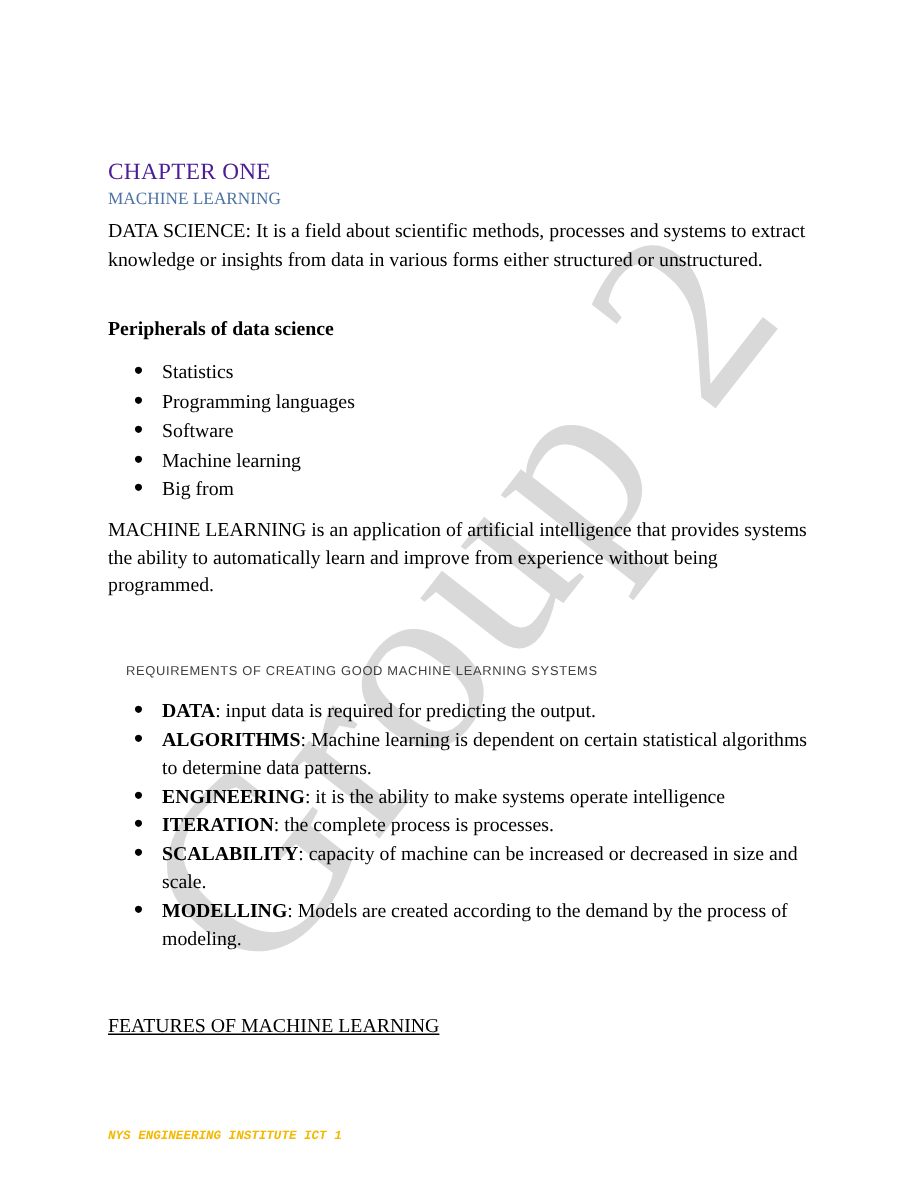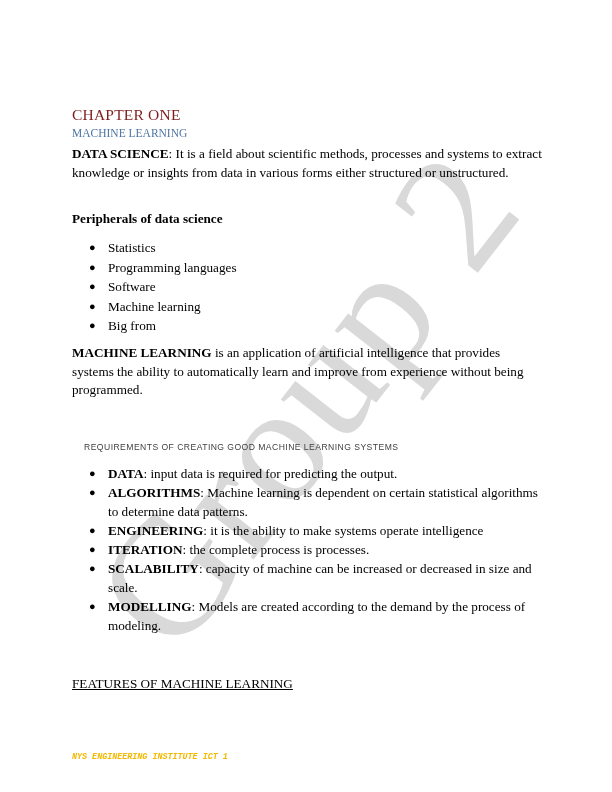--- a/index.html
+++ b/index.html
@@ -35,41 +35,41 @@
       top: 0;
       width: 470px;
       z-index: 1;
     }
     .chapter-title {
       position: absolute;
       top: 106px;
       left: 0;
       font-family: "Liberation Serif", serif;
       font-size: 15.5px;
-      color: #7f1d1d;
+      color: #4c1d95;
       letter-spacing: 0.2px;
       white-space: nowrap;
     }
     .chapter-subtitle {
       position: absolute;
       top: 127px;
       left: 0;
       font-family: "Liberation Serif", serif;
       font-size: 11.5px;
       color: #4f74a3;
       white-space: nowrap;
     }
     .para {
       position: absolute;
       left: 0;
       width: 470px;
       font-size: 13.2px;
       line-height: 18.5px;
     }
-    .para b { font-weight: bold; }
+    .para b { font-weight: normal; }
     .p-ds { top: 145px; }
     .periph-heading {
       position: absolute;
       top: 211px;
       left: 0;
       font-size: 13.2px;
       font-weight: bold;
       white-space: nowrap;
     }
     ul.list {

